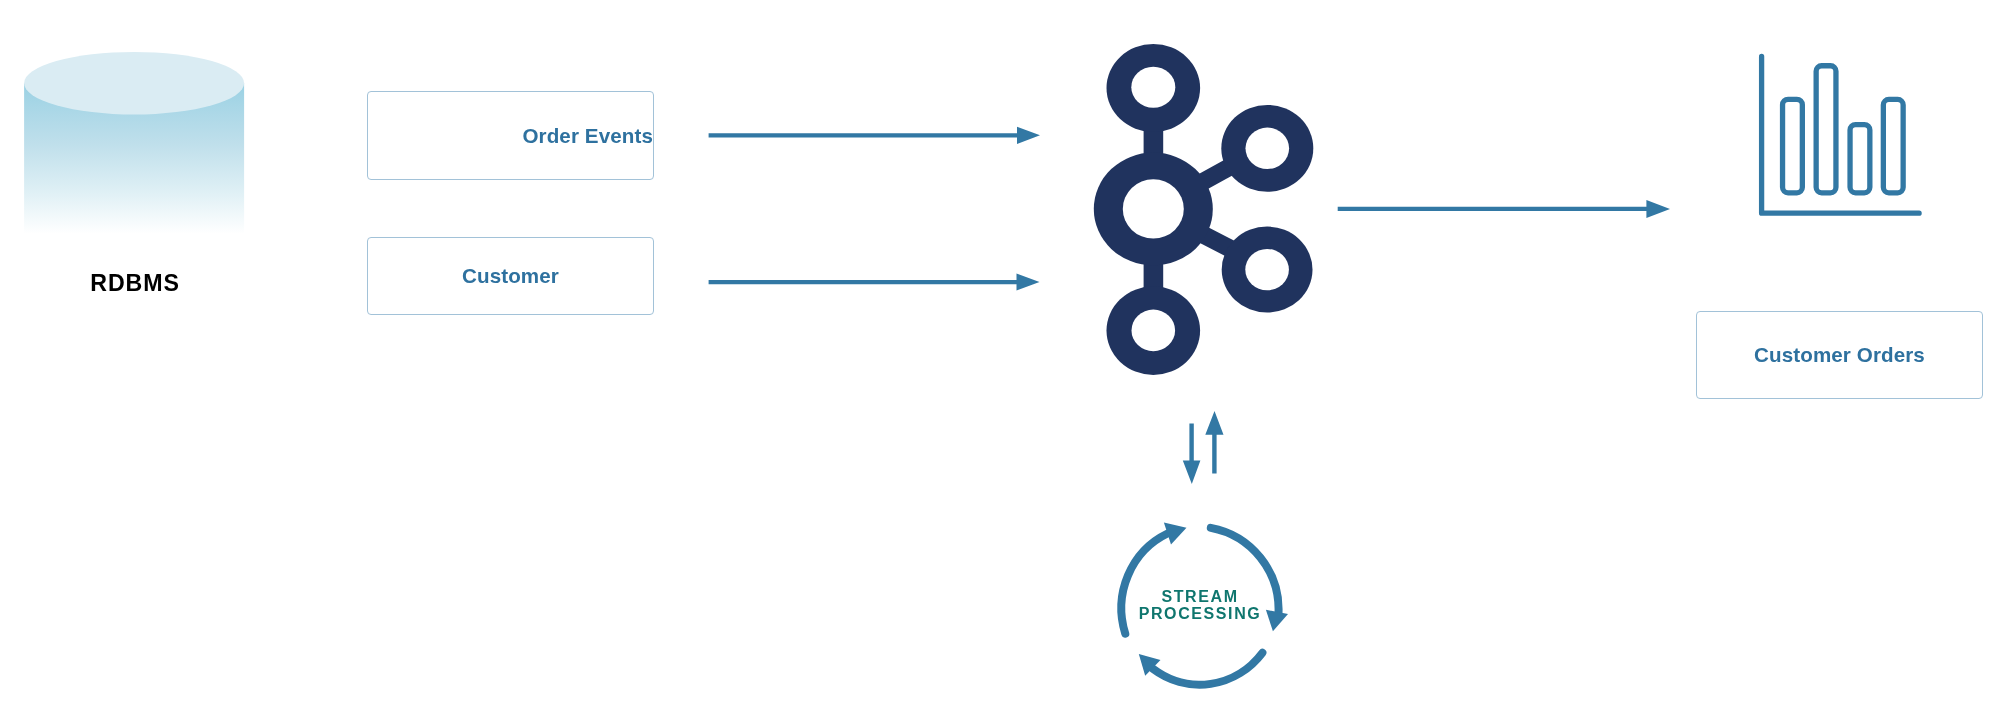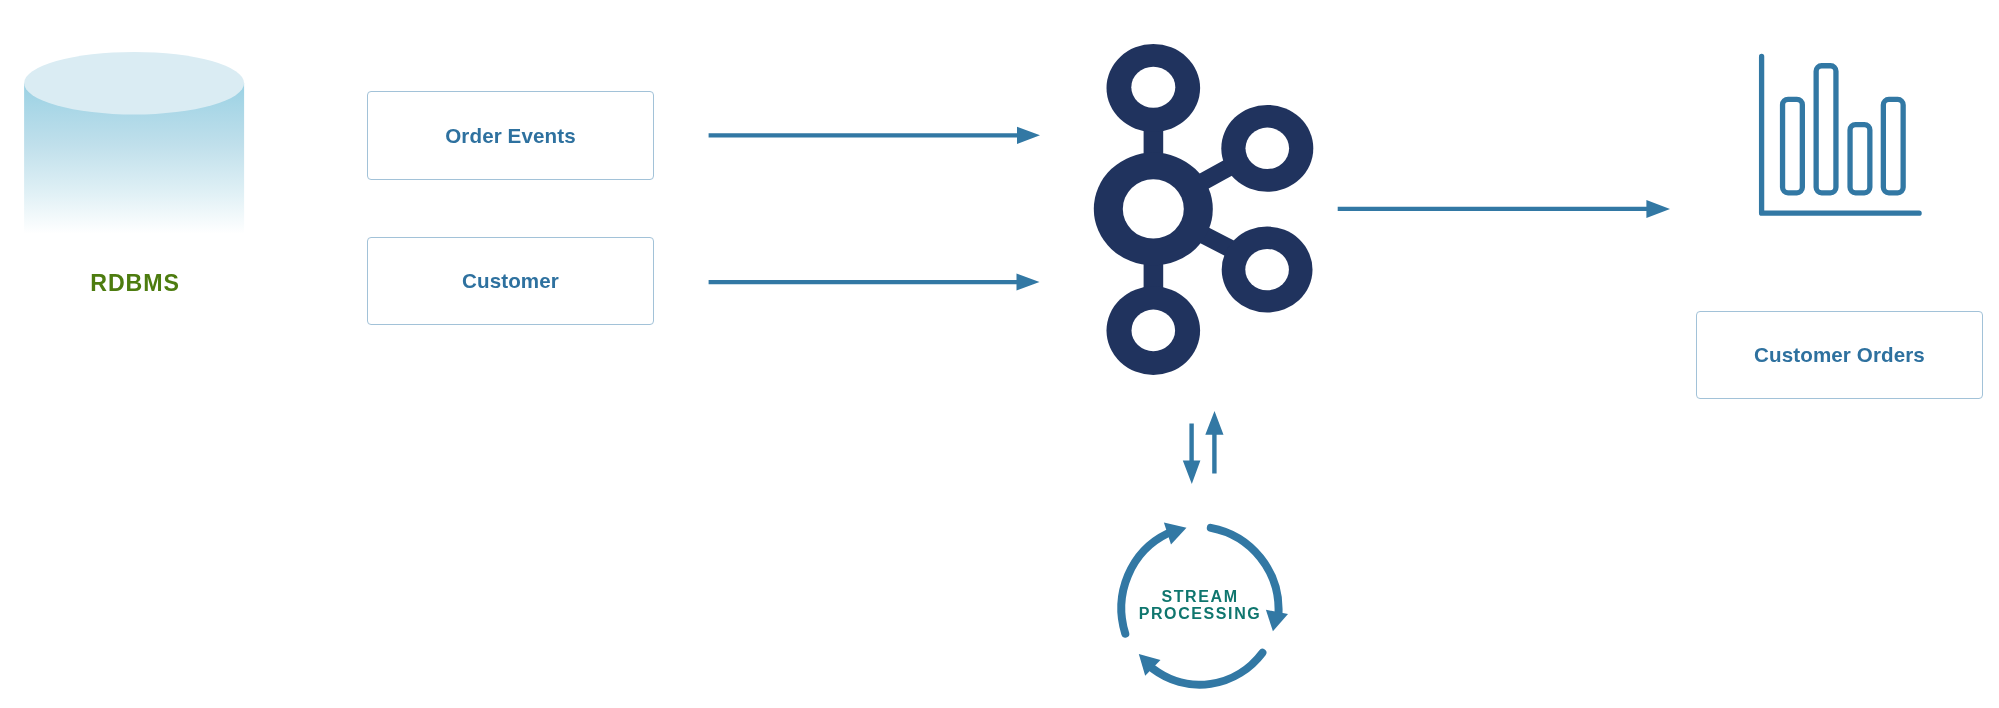--- a/index.html
+++ b/index.html
@@ -4,21 +4,21 @@
 <title>Kafka Stream Processing Architecture Diagram</title>
 <style>
   html,body{margin:0;padding:0;}
   body{width:1999px;height:708px;background:#ffffff;overflow:hidden;
        font-family:"Liberation Sans",sans-serif;}
   #stage{position:relative;width:1999px;height:708px;}
   .abs{position:absolute;}
   .nodebox{position:absolute;box-sizing:border-box;border:1.8px solid #a2c2d8;
            border-radius:4px;display:flex;align-items:center;justify-content:center;}
   .nodebox span{color:#2e719f;font-weight:700;font-size:20.6px;letter-spacing:0.1px;}
-  #rdbms-label{position:absolute;color:#4d7c0f;font-weight:700;font-size:23.2px;
+  #rdbms-label{position:absolute;color:#000000;font-weight:700;font-size:23.2px;
                letter-spacing:0.9px;text-align:center;}
   svg{display:block;overflow:visible;}
 </style>
 </head>
 <body>
 
 <div id="stage">
 
   <div class="abs" style="left:20px;top:46px;">
     <svg width="232" height="200" viewBox="0 0 232 200">
@@ -30,24 +30,24 @@
           <stop offset="0.95" stop-color="#ffffff"></stop>
           <stop offset="1" stop-color="#ffffff"></stop>
         </linearGradient>
       </defs>
       <rect x="4.1" y="37.2" width="220" height="162.8" fill="url(#cylbody)"></rect>
       <ellipse cx="114.1" cy="37.2" rx="110" ry="31.3" fill="#daecf3"></ellipse>
     </svg>
   </div>
   <div id="rdbms-label" style="left:35px;top:270px;width:200px;">RDBMS</div>
 
-  <div class="nodebox" style="left:367px;top:91px;width:287px;height:89px;">
+  <div class="nodebox" style="left:367px;top:91px;width:287px;height:89px;justify-content:flex-end;">
     <span>Order Events</span>
   </div>
-  <div class="nodebox" style="left:367px;top:237px;width:287px;height:88px;">
+  <div class="nodebox" style="left:367px;top:237px;width:287px;height:78px;">
     <span>Customer</span>
   </div>
 
   <div class="nodebox" style="left:1696px;top:276px;width:287px;height:88px;margin-top:35px;">
     <span>Customer Orders</span>
   </div>
 
   <div class="abs" style="left:700px;top:120px;">
     <svg width="350" height="32" viewBox="0 0 350 32">
       <path d="M8.6,13.2 L317.0,13.2 L317.0,6.7 L340.0,15.3 L317.0,23.9 L317.0,17.5 L8.6,17.5 Z" fill="#3278a4"></path>

